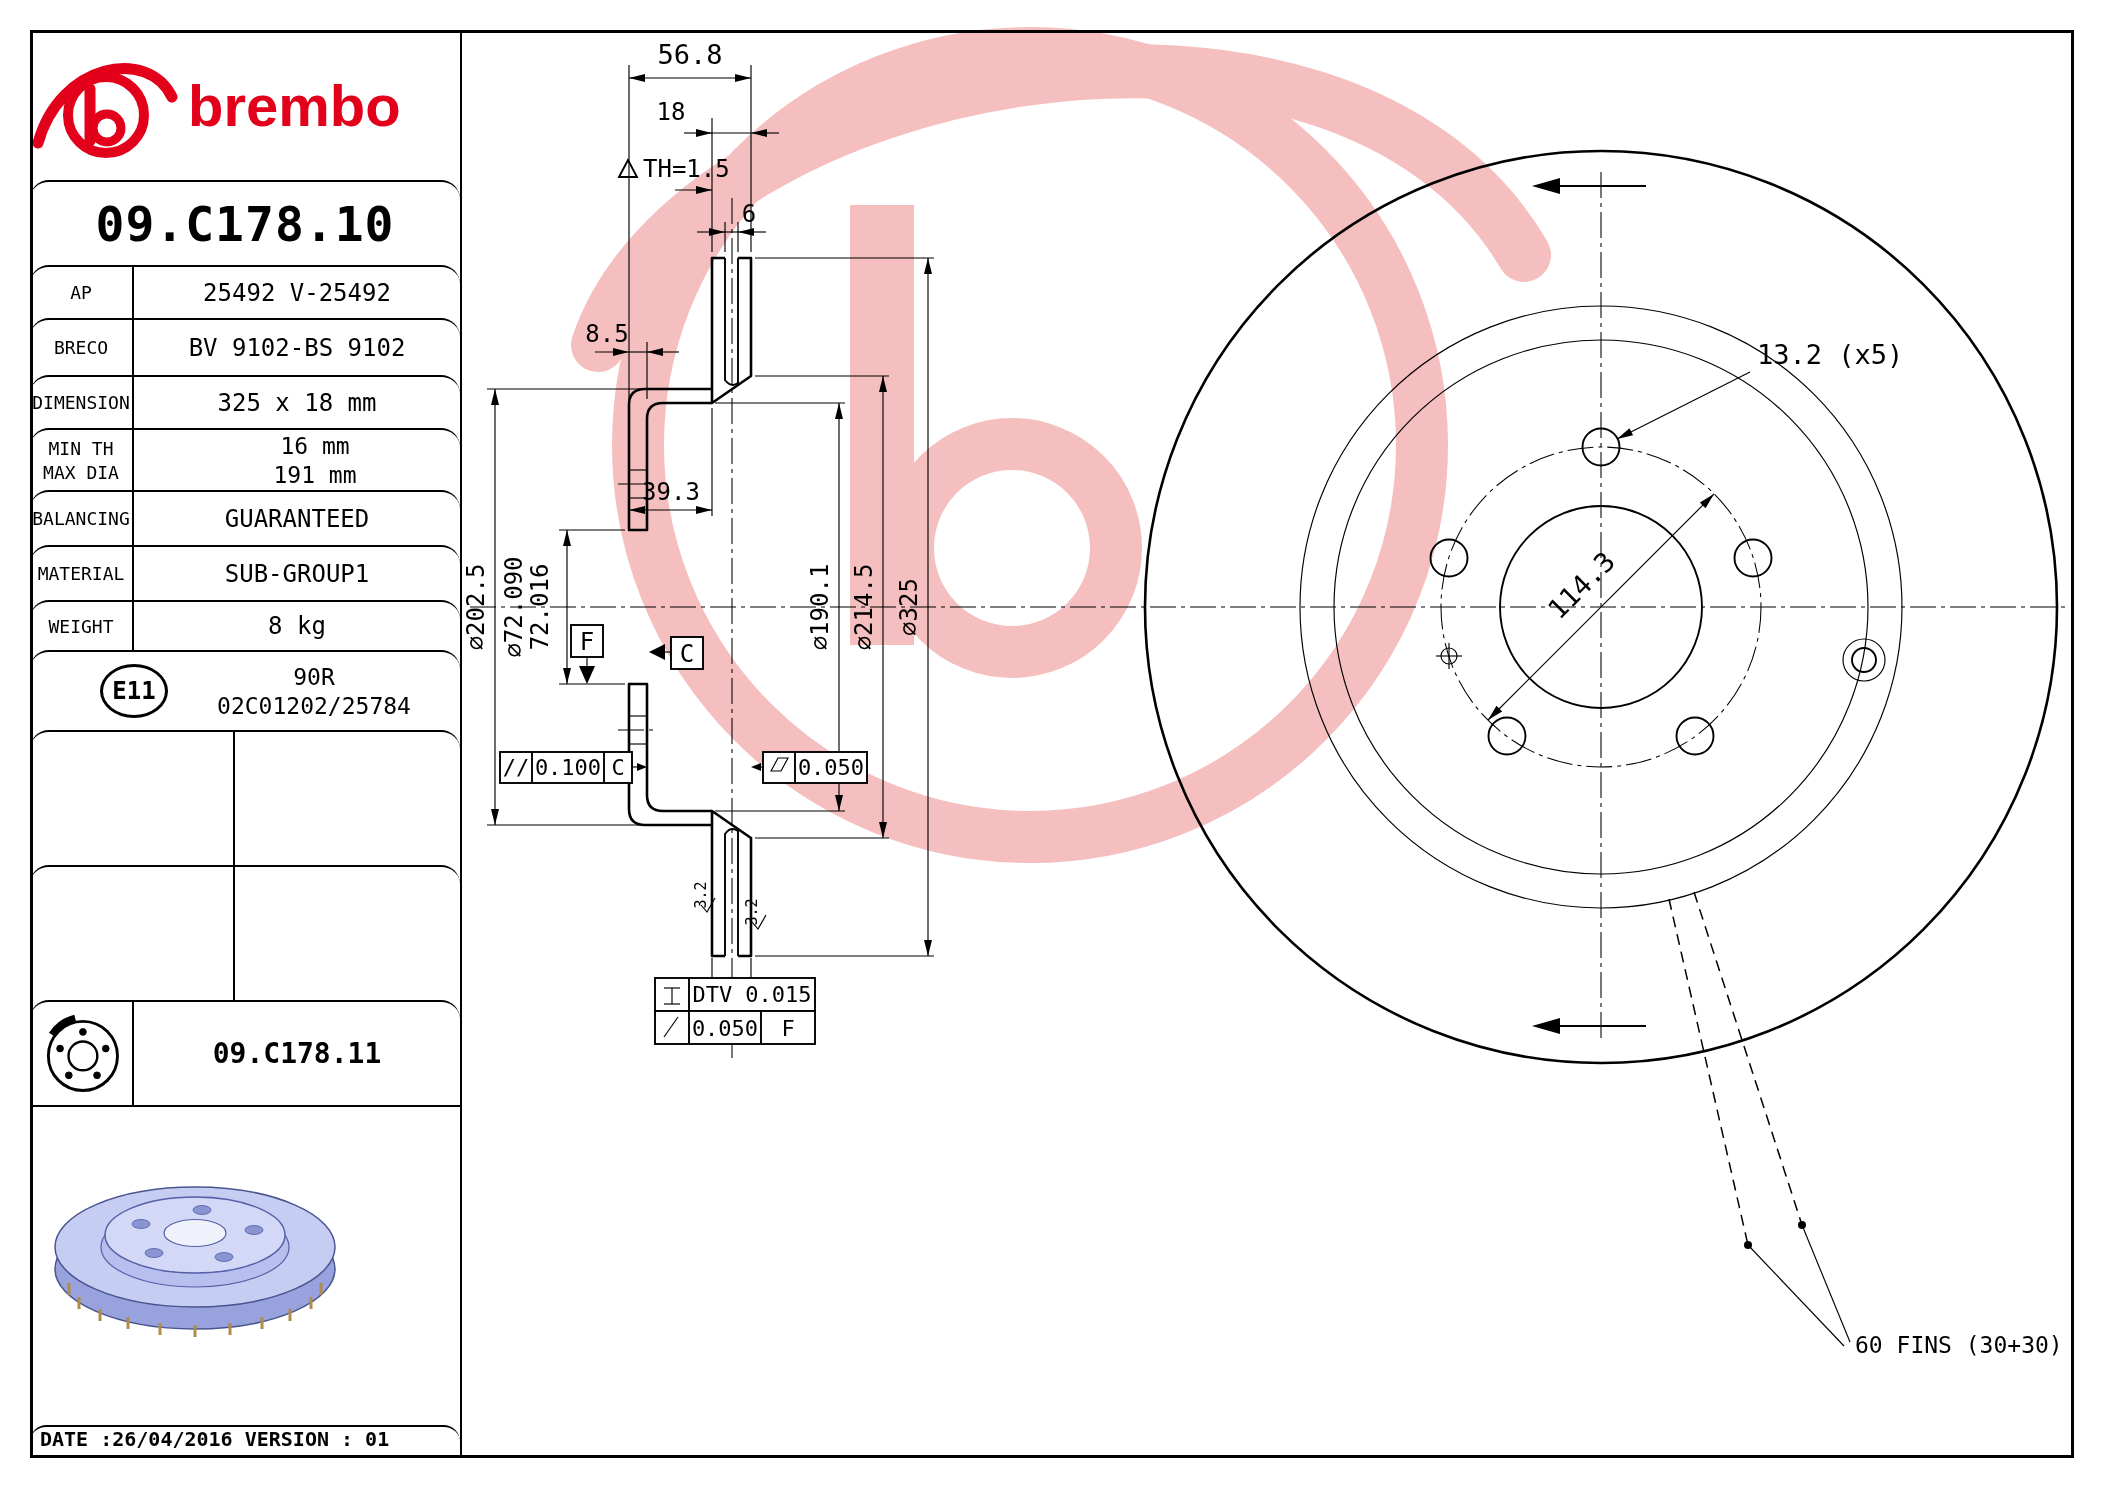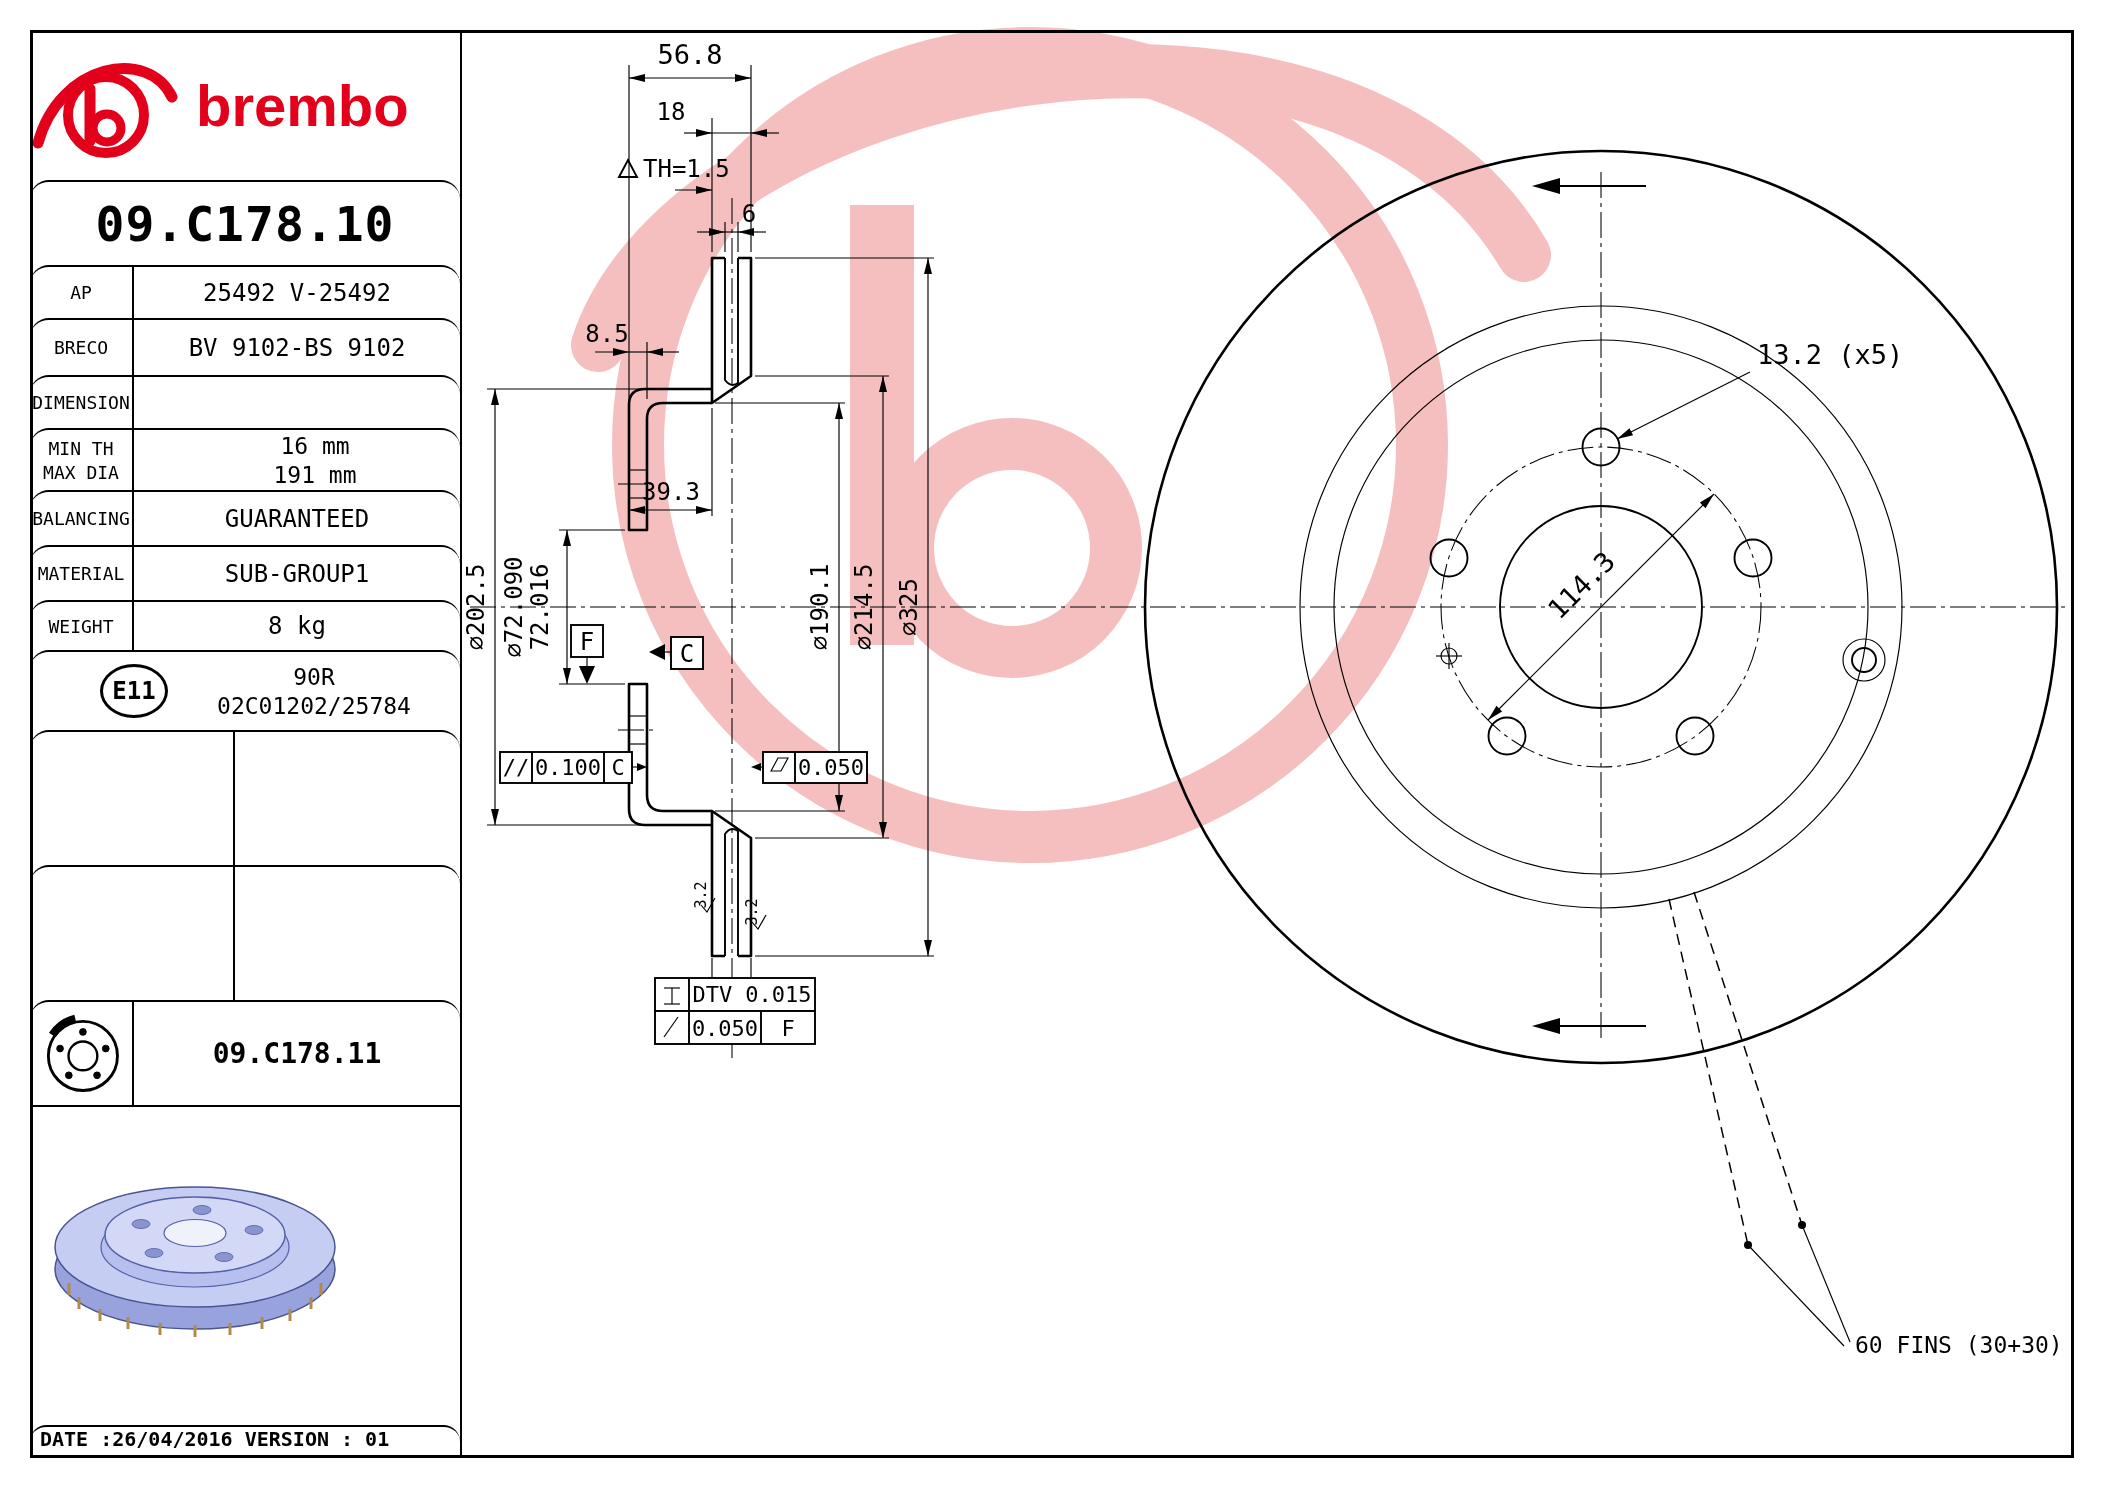--- a/index.html
+++ b/index.html
@@ -12,21 +12,21 @@
   .panel{position:absolute;left:30px;top:30px;width:430px;height:1428px;background:#fff;z-index:5;
          border-right:2px solid #000;box-sizing:content-box;}
   .prow{position:absolute;left:0;width:430px;border-top:2px solid #000;box-sizing:border-box;display:flex;border-radius:19px;}
   .lbl{width:104px;border-right:2px solid #000;box-sizing:border-box;display:flex;
        align-items:center;justify-content:center;font-size:18px;text-align:center;}
   .lblw{width:205px;border-right:2px solid #000;box-sizing:border-box;}
   .val{flex:1;display:flex;align-items:center;justify-content:center;font-size:24px;}
   .col{flex-direction:column;justify-content:center;gap:3px;}
   .logo-cell{position:absolute;top:0;left:0;width:430px;height:150px;display:flex;align-items:center;}
   .wordmark{font-family:"Liberation Sans","DejaVu Sans",sans-serif;font-weight:bold;
-            font-size:58px;color:#e2001a;letter-spacing:0px;margin-left:16px;}
+            font-size:58px;color:#e2001a;letter-spacing:0px;margin-left:8px;}
   .pn{justify-content:center;align-items:center;font-size:48px;font-weight:bold;letter-spacing:1px;}
   .pn2{font-size:28px;font-weight:bold;}
   .e-badge{width:62px;height:48px;border:3px solid #000;border-radius:50%;display:flex;
            align-items:center;justify-content:center;font-size:24px;font-weight:bold;margin-left:22px;}
   .datebar{font-size:20px;font-weight:bold;padding-left:10px;display:flex;}
   
   .ol{stroke:#000;stroke-width:2.6;fill:none;stroke-linejoin:round;}
   .med{stroke:#000;stroke-width:1.9;fill:none;}
   .thin{stroke:#000;stroke-width:1.15;fill:none;}
   .cl{stroke:#000;stroke-width:1.05;fill:none;stroke-dasharray:26 5 4 5;}
@@ -255,20 +255,21 @@
       <div class="val">25492 V-25492</div>
     </div>
 
     <div class="prow" style="top:288px;height:57px;">
       <div class="lbl">BRECO</div>
       <div class="val">BV 9102-BS 9102</div>
     </div>
 
     <div class="prow" style="top:345px;height:53px;">
       <div class="lbl">DIMENSION</div>
+      <div class="val">325 x 18 mm</div>
     </div>
 
     <div class="prow" style="top:398px;height:62px;">
       <div class="lbl col">
         <span>MIN TH</span>
         <span>MAX DIA</span>
       </div>
       <div class="val col" style="font-size:23px;padding-left:36px;">
         <span>16 mm</span>
         <span>191 mm</span>

